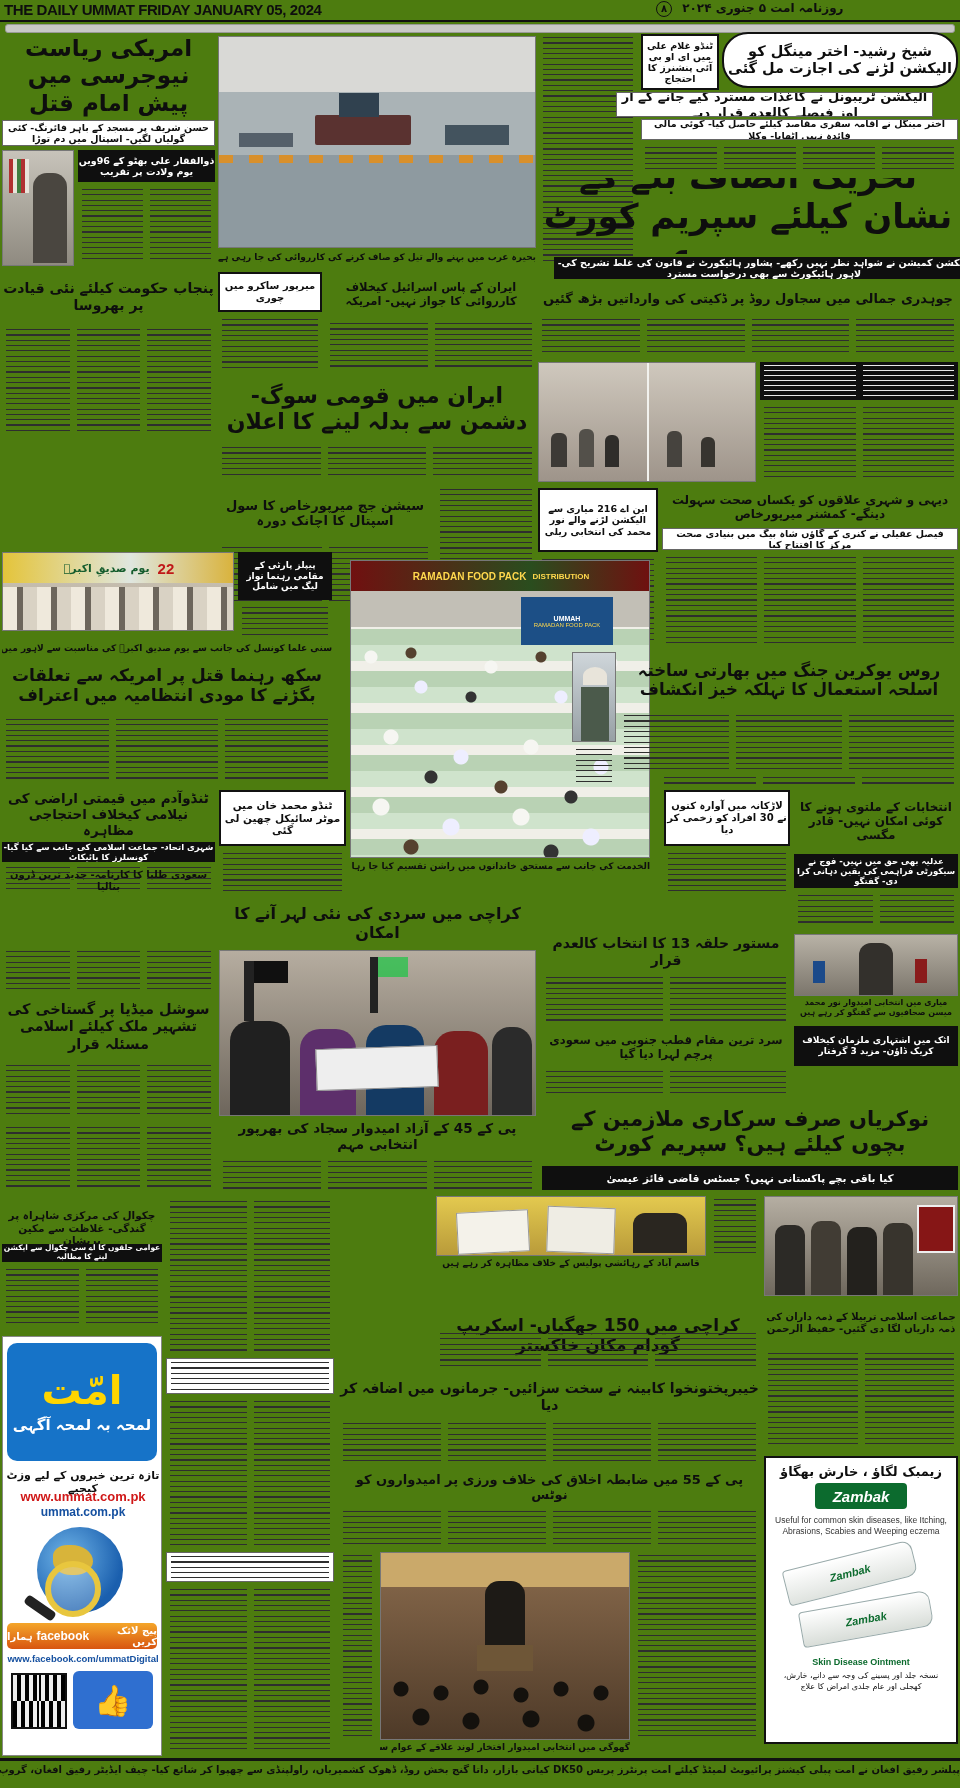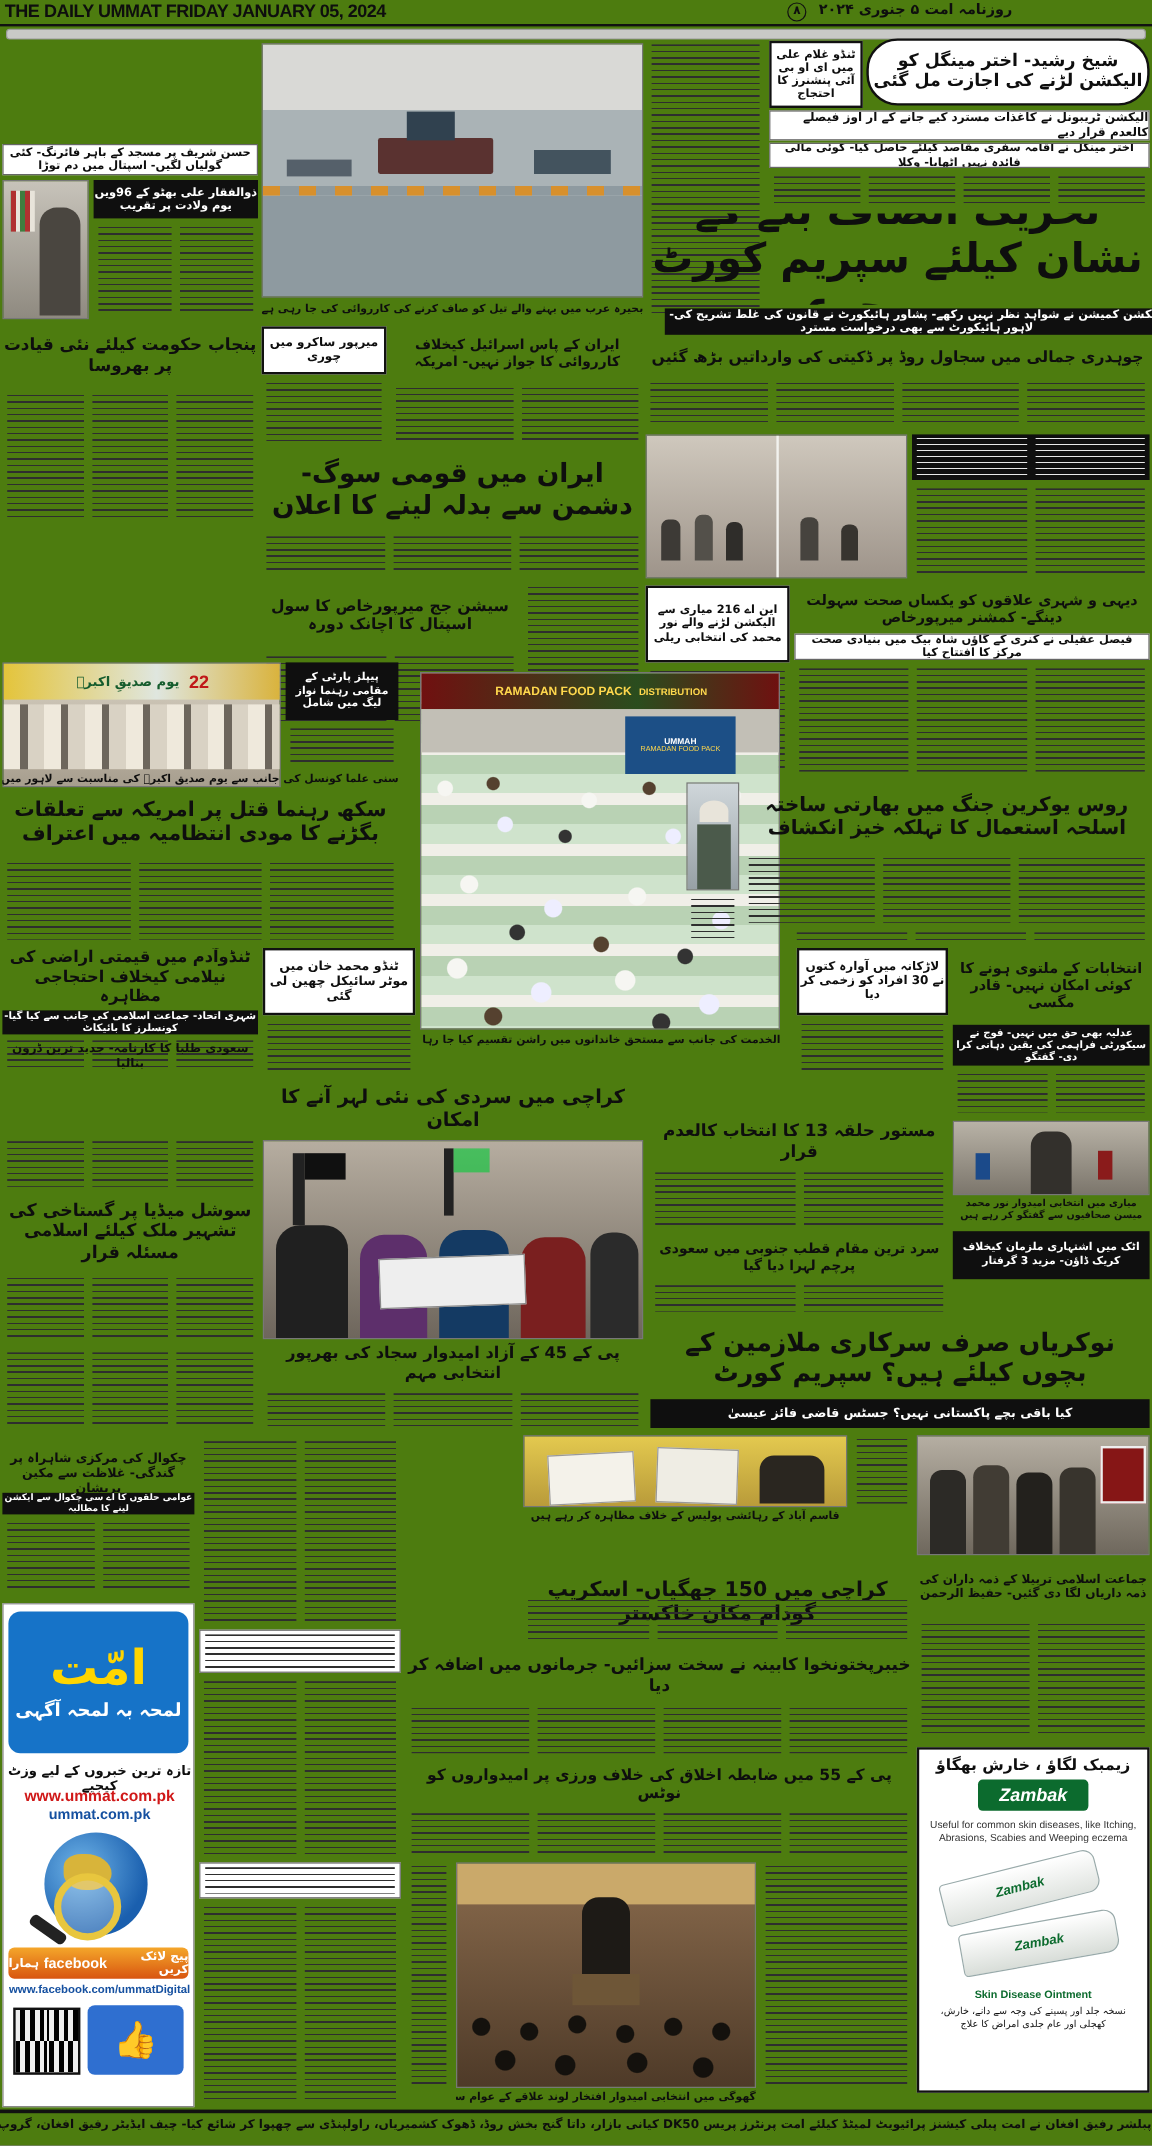--- a/index.html
+++ b/index.html
@@ -25,20 +25,21 @@
 <div class="page">
 
   <div class="a" style="left:4px;top:1px;width:500px;height:18px;font-weight:bold;font-size:15px;letter-spacing:-.4px;">THE DAILY UMMAT  FRIDAY JANUARY 05, 2024</div>
   <div class="a u" style="right:4px;top:1px;width:300px;height:16px;font-size:12px;font-weight:bold;text-align:left;">
     <span>روزنامہ امت ۵ جنوری ۲۰۲۴</span>
     <span style="display:inline-block;border:1px solid #111;border-radius:50%;width:14px;height:14px;line-height:13px;text-align:center;font-size:10px;margin-right:6px;">۸</span>
   </div>
   <div class="a rule" style="left:0;top:20px;width:960px;height:2px;"></div>
   <div class="a" style="left:5px;top:24px;width:950px;height:9px;background:#c9c9c7;border:1px solid #9a9a98;border-radius:3px;"></div>
 
+  <div class="a u hl" style="left:2px;top:34px;width:213px;height:84px;font-size:23px;">امریکی ریاست نیوجرسی میں پیش امام قتل</div>
   <div class="a u hl bd1" style="left:2px;top:120px;width:213px;height:26px;font-size:9.5px;">حسن شریف پر مسجد کے باہر فائرنگ- کئی گولیاں لگیں- اسپتال میں دم توڑا</div>
   <div class="a photo" style="left:2px;top:150px;width:72px;height:116px;background:linear-gradient(#c7c3ba,#8f8a80);">
     <div style="position:absolute;left:6px;top:8px;width:20px;height:34px;background:repeating-linear-gradient(90deg,#b03030 0 4px,#e8e4da 4px 8px,#3f7d3f 8px 12px);"></div>
     <div style="position:absolute;left:30px;top:22px;width:34px;height:90px;background:#4a4640;border-radius:14px 14px 0 0;"></div>
   </div>
   <div class="a u hl rev" style="left:78px;top:150px;width:137px;height:32px;font-size:9.5px;">ذوالفقار علی بھٹو کے 96ویں یوم ولادت پر تقریب</div>
   <div class="a gcols" style="left:78px;top:186px;width:137px;height:80px;">
       <div class="gc"></div>
       <div class="gc"></div>
     </div>
@@ -51,21 +52,21 @@
     <div style="position:absolute;left:0px;top:118px;width:318px;height:8px;background:repeating-linear-gradient(90deg,#d8902c 0 14px,#8e9aa0 14px 30px);"></div>
   </div>
   <div class="a u cap" style="left:218px;top:252px;width:318px;height:14px;">بحیرہ عرب میں بہنے والے تیل کو صاف کرنے کی کارروائی کی جا رہی ہے</div>
 
   <div class="a gcols" style="left:539px;top:34px;width:98px;height:230px;">
       <div class="gc"></div>
     </div>
 
   <div class="a u hl bd" style="left:641px;top:34px;width:78px;height:56px;font-size:9.5px;">ٹنڈو غلام علی میں ای او بی آئی پنشنرز کا احتجاج</div>
   <div class="a u hl bd" style="left:722px;top:32px;width:236px;height:56px;font-size:14.5px;border-radius:26px;">شیخ رشید- اختر مینگل کو الیکشن لڑنے کی اجازت مل گئی</div>
-  <div class="a u hl bd1" style="left:641px;top:92px;width:317px;height:25px;font-size:10px;text-align:right;">الیکشن ٹریبونل نے کاغذات مسترد کیے جانے کے آر اوز فیصلے کالعدم قرار دیے</div>
+  <div class="a u hl bd1" style="left:616px;top:92px;width:317px;height:25px;font-size:13px;">الیکشن ٹریبونل نے کاغذات مسترد کیے جانے کے آر اوز فیصلے کالعدم قرار دیے</div>
   <div class="a u hl bd1" style="left:641px;top:119px;width:317px;height:21px;font-size:9.5px;">اختر مینگل نے اقامہ سفری مقاصد کیلئے حاصل کیا- کوئی مالی فائدہ نہیں اٹھایا- وکلا</div>
   <div class="a gcols" style="left:641px;top:144px;width:317px;height:32px;">
       <div class="gc"></div>
       <div class="gc"></div>
       <div class="gc"></div>
       <div class="gc"></div>
     </div>
 
   <div class="a u hl" style="left:538px;top:178px;width:420px;height:76px;font-size:34px;">تحریک انصاف بلے کے نشان کیلئے سپریم کورٹ سے رجوع</div>
   <div class="a u hl rev" style="left:554px;top:257px;width:420px;height:22px;font-size:9.5px;">الیکشن کمیشن نے شواہد نظر نہیں رکھے- پشاور ہائیکورٹ نے قانون کی غلط تشریح کی- لاہور ہائیکورٹ سے بھی درخواست مسترد</div>
@@ -135,21 +136,21 @@
     </div>
 
   <div class="a u hl" style="left:662px;top:488px;width:296px;height:38px;font-size:12px;">دیہی و شہری علاقوں کو یکساں صحت سہولت دینگے- کمشنر میرپورخاص</div>
   <div class="a u hl bd1" style="left:662px;top:528px;width:296px;height:22px;font-size:9.5px;">فیصل عقیلی نے کنری کے گاؤں شاہ بیگ میں بنیادی صحت مرکز کا افتتاح کیا</div>
   <div class="a gcols" style="left:662px;top:554px;width:296px;height:92px;">
       <div class="gc"></div>
       <div class="gc"></div>
       <div class="gc"></div>
     </div>
 
-  <div class="a photo" style="left:2px;top:552px;width:232px;height:104px;background:linear-gradient(#d9d2c4,#a79e8e);">
+  <div class="a photo" style="left:2px;top:552px;width:232px;height:79px;background:linear-gradient(#d9d2c4,#a79e8e);">
     <div style="position:absolute;left:0;top:0;width:232px;height:30px;background:linear-gradient(90deg,#e4c43a,#dfe6df 55%,#d9b23a);display:flex;align-items:center;justify-content:center;">
       <span class="u" style="font-size:11px;font-weight:bold;color:#155c2d;">یوم صدیقِ اکبرؓ</span>
       <span style="font-size:15px;font-weight:bold;color:#c01818;margin-left:8px;">22</span>
     </div>
     <div style="position:absolute;left:0;top:34px;width:232px;height:54px;background:repeating-linear-gradient(90deg,#efe9dc 0 14px,#6d665c 14px 20px,#d9d2c4 20px 34px);"></div>
   </div>
   <div class="a u hl rev" style="left:238px;top:552px;width:94px;height:48px;font-size:9px;">پیپلز پارٹی کے مقامی رہنما نواز لیگ میں شامل</div>
   <div class="a gcols" style="left:238px;top:604px;width:94px;height:36px;">
       <div class="gc"></div>
     </div>

